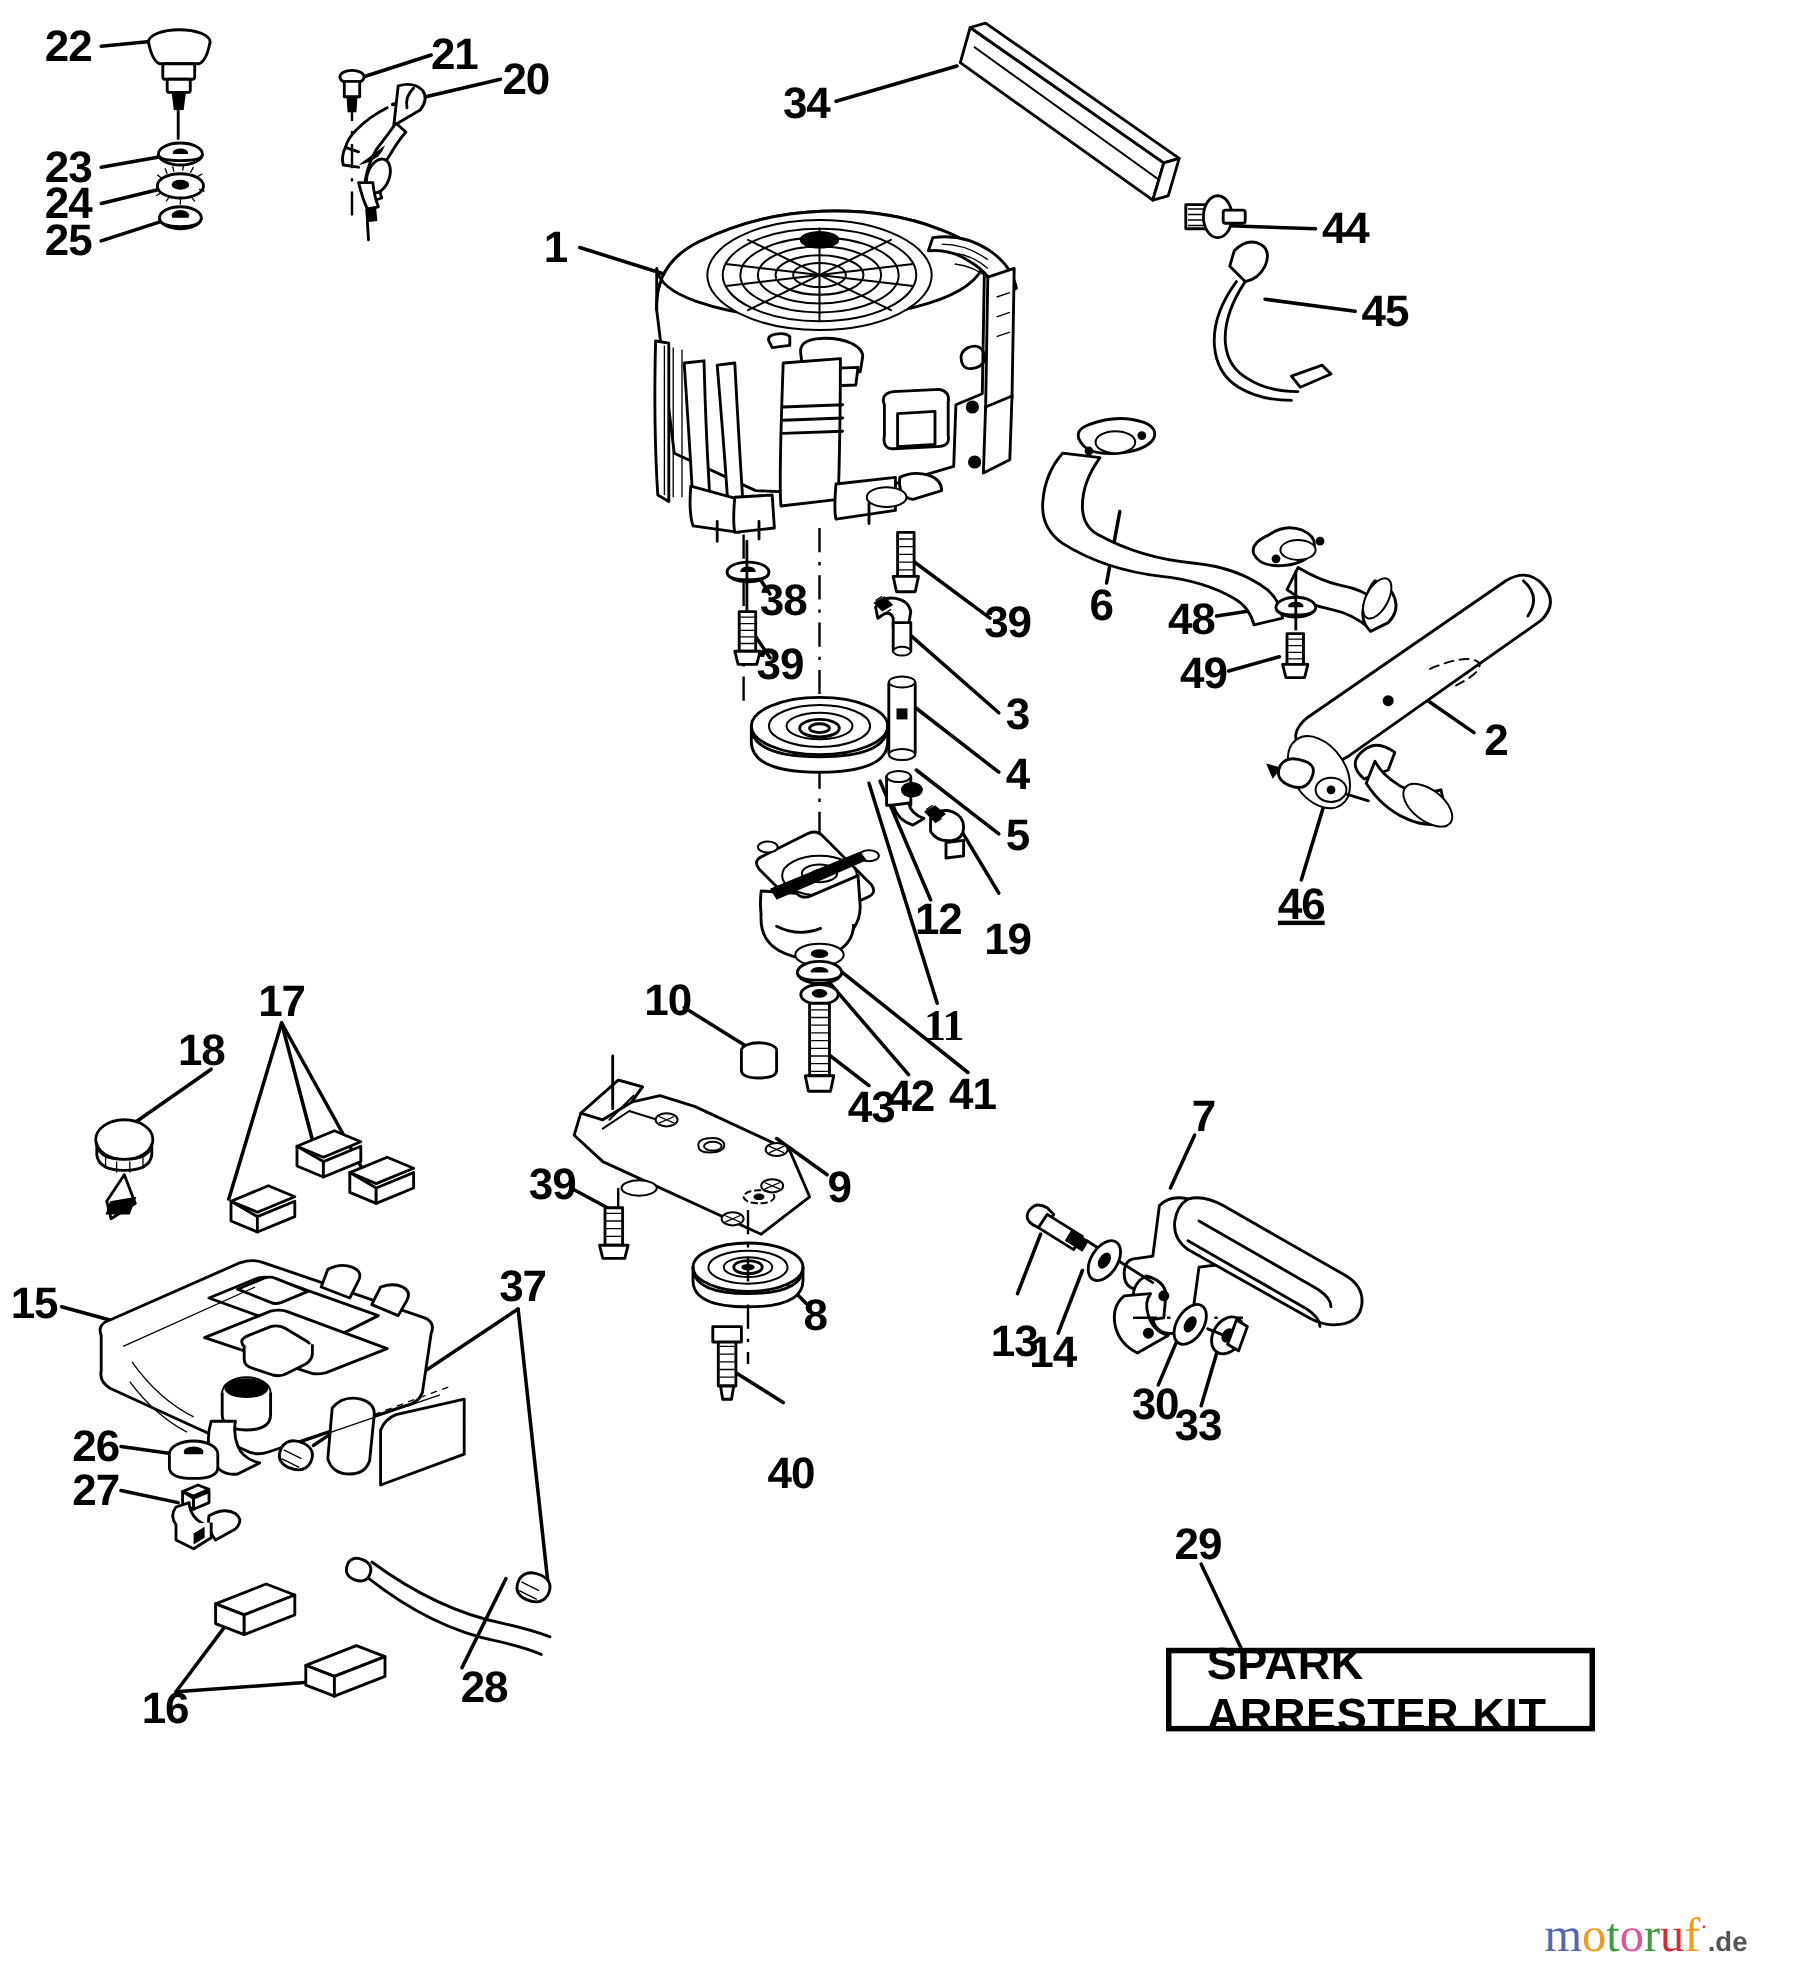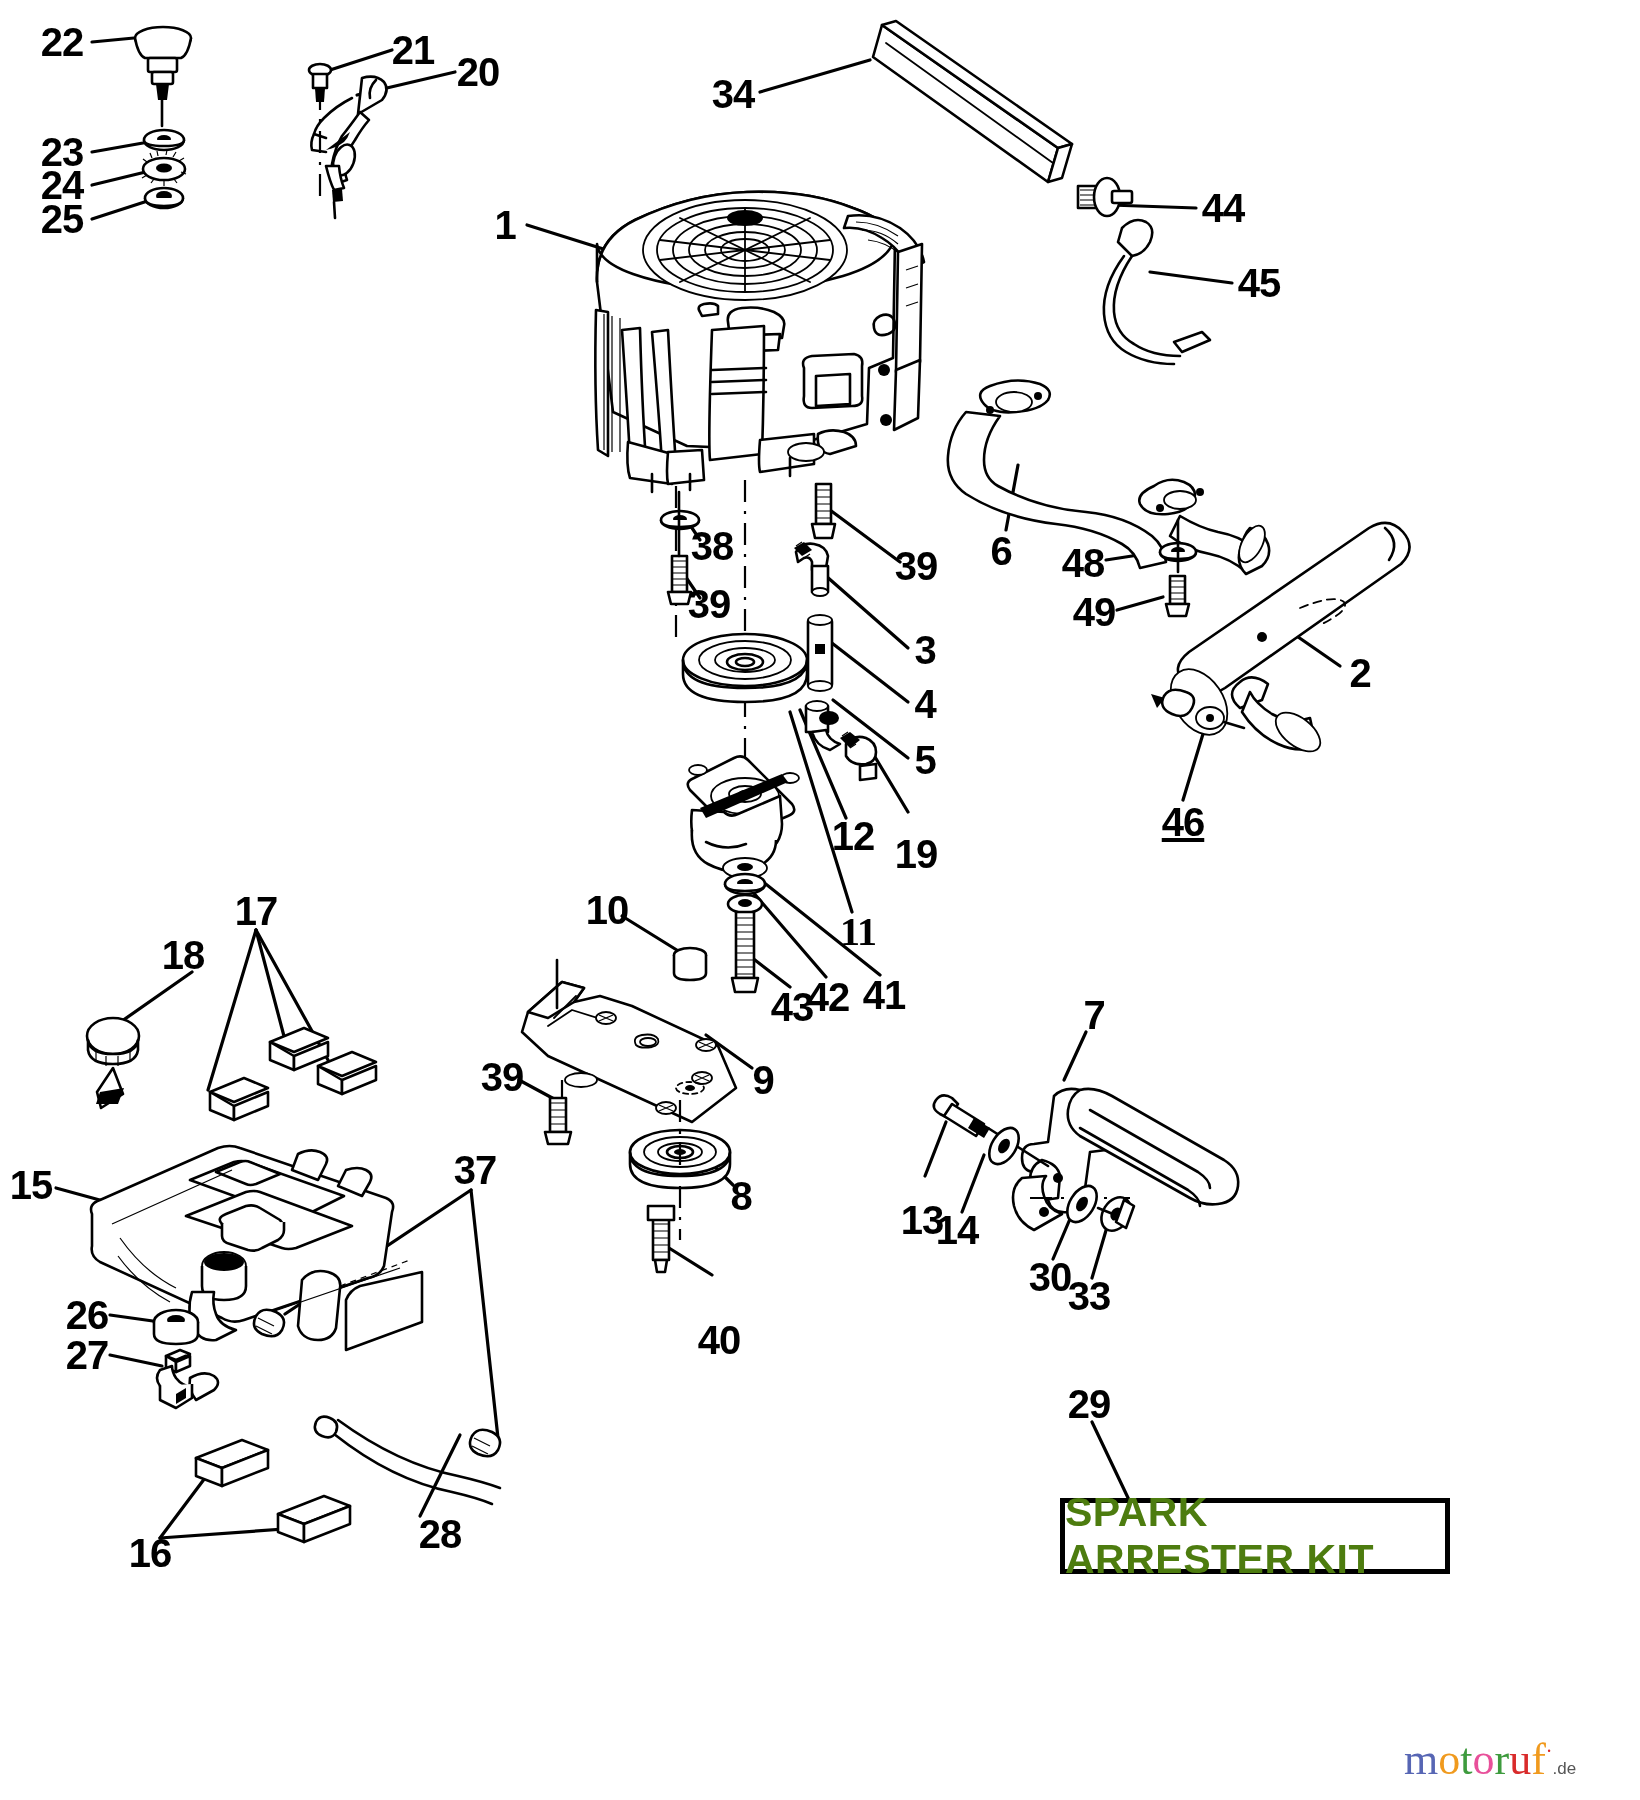--- a/index.html
+++ b/index.html
@@ -6,24 +6,24 @@
   html,body{margin:0;padding:0;background:#fff;}
   body{font-family:"Liberation Sans",sans-serif;}
   #page{position:relative;width:1640px;height:1800px;background:#ffffff;overflow:hidden;}
   #art{position:absolute;left:0;top:0;width:1640px;height:1800px;}
   .lbl{position:absolute;font-family:"Liberation Sans",sans-serif;font-weight:bold;
        font-size:40px;color:#000;line-height:1;letter-spacing:-1px;
        transform:translate(-50%,-50%);white-space:nowrap;}
   #kitbox{position:absolute;border:5px solid #000;background:#fff;
           display:flex;align-items:center;justify-content:center;}
   #kitbox span{font-family:"Liberation Sans",sans-serif;font-weight:bold;
-               font-size:41px;letter-spacing:0.5px;color:#4d7c0f;}
+               font-size:41px;letter-spacing:0.5px;color:#000000;margin-left:32px;}
   #wm{position:absolute;font-family:"Liberation Serif",serif;font-size:44px;
       white-space:nowrap;line-height:1;}
-  #wm .s{font-size:17px;color:#555;font-family:"Liberation Sans",sans-serif;}
+  #wm .s{font-size:25px;color:#555;font-family:"Liberation Sans",sans-serif;font-weight:bold;}
   #wm .dot{font-size:20px;vertical-align:super;}
 </style>
 </head>
 <body>
 
 <div id="page">
 
   <svg id="art" viewBox="0 0 1640 1800" xmlns="http://www.w3.org/2000/svg">
     <defs>
       <style>

